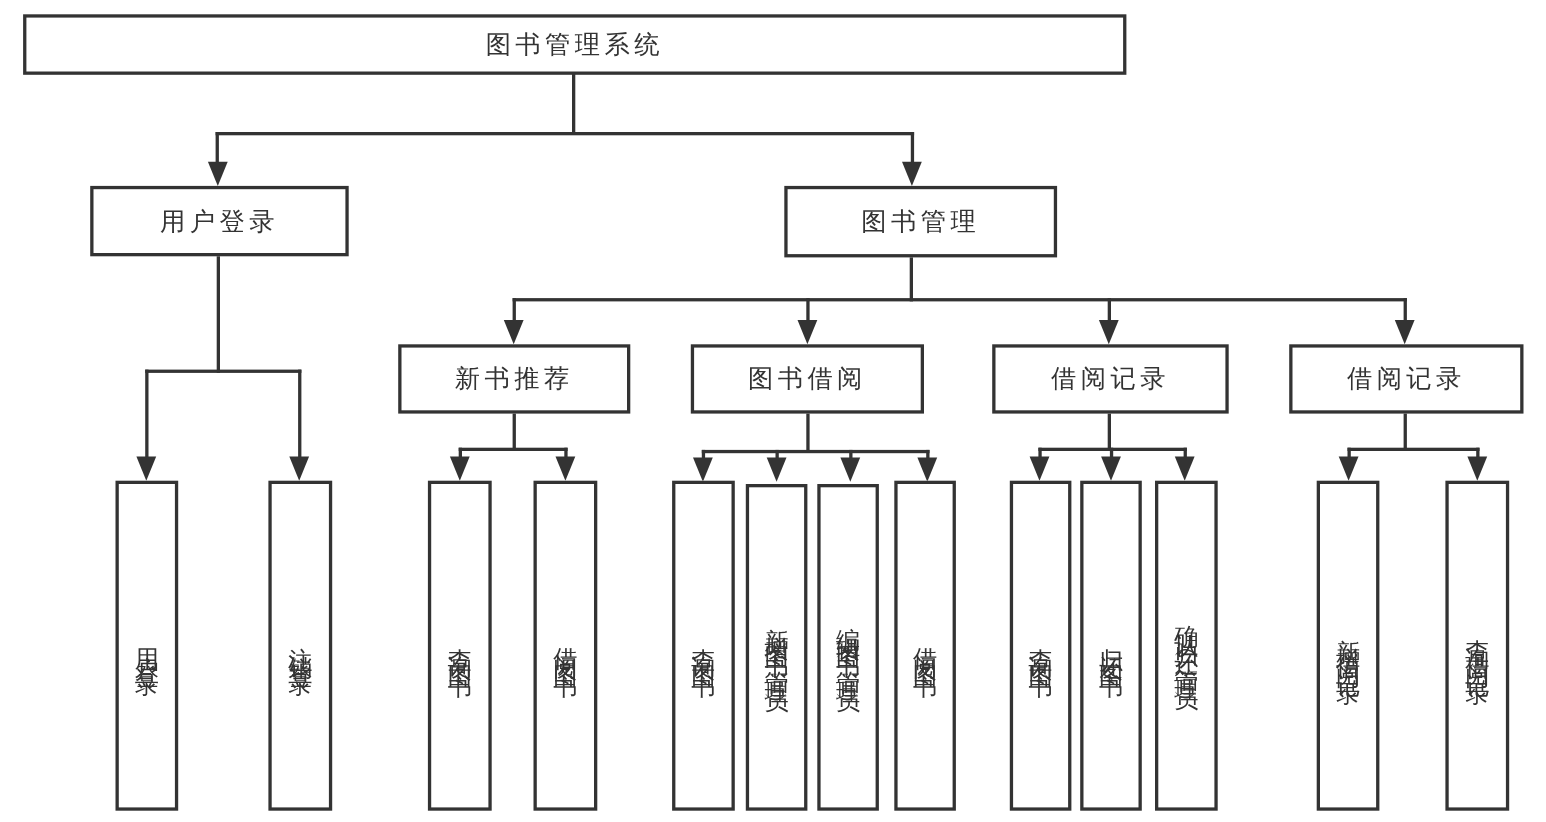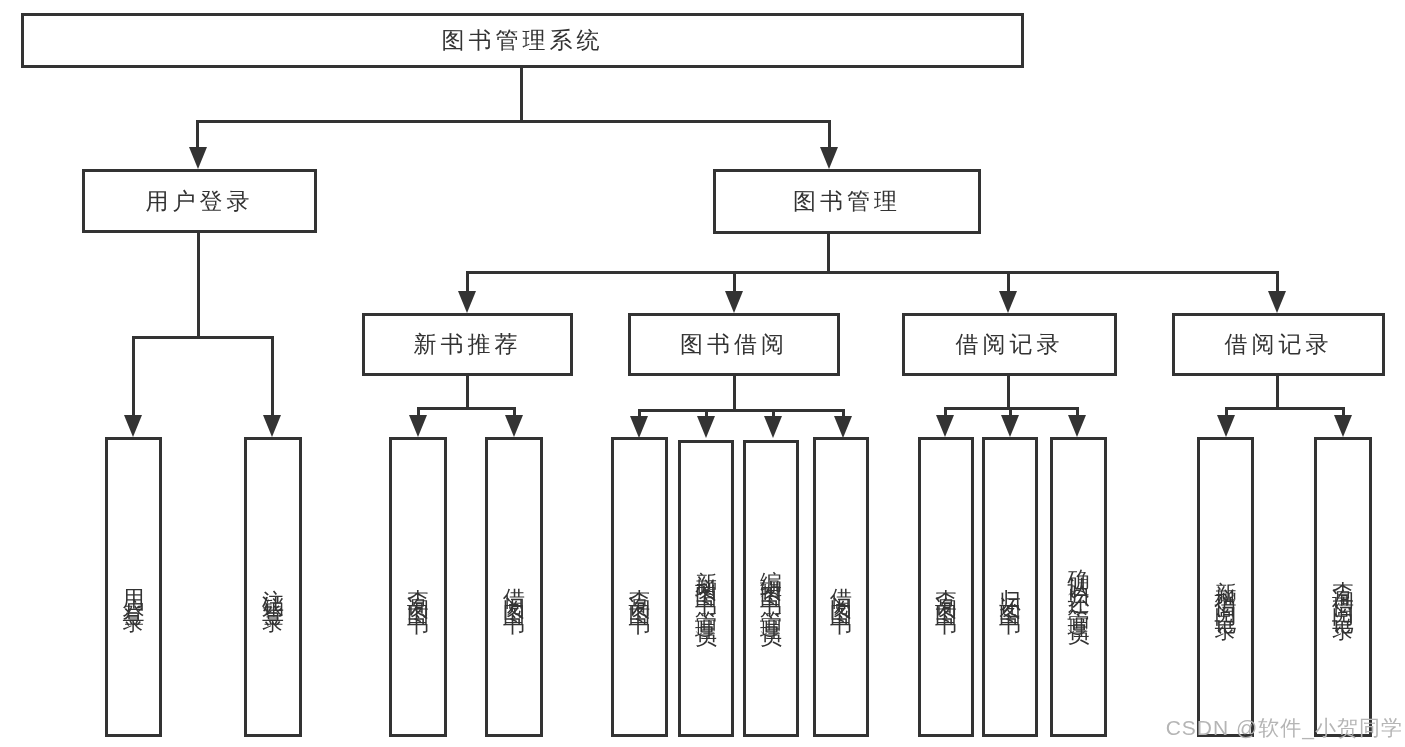--- a/index.html
+++ b/index.html
@@ -72,21 +72,21 @@
   <div class="vline" style="left:520px; top:66px; height:54px;"></div>
   <div class="hline" style="left:196px; top:120px; width:635px;"></div>
   <div class="vline" style="left:196px; top:120px; height:29px;"></div>
   <div class="arrow" style="left:189px; top:147px;"></div>
   <div class="vline" style="left:828px; top:120px; height:29px;"></div>
   <div class="arrow" style="left:820px; top:147px;"></div>
 
   <div class="node h" style="left:82px; top:169px; width:235px; height:64px;">
     <span>用户登录</span>
   </div>
-  <div class="node h" style="left:713px; top:169px; width:268px; height:65px;">
+  <div class="node h" style="left:713px; top:169px; width:248px; height:65px;">
     <span>图书管理</span>
   </div>
 
   <div class="vline" style="left:197px; top:233px; height:106px;"></div>
   <div class="hline" style="left:132px; top:336px; width:142px;"></div>
   <div class="vline" style="left:132px; top:336px; height:81px;"></div>
   <div class="arrow" style="left:124px; top:415px;"></div>
   <div class="vline" style="left:271px; top:336px; height:81px;"></div>
   <div class="arrow" style="left:263px; top:415px;"></div>
 
@@ -185,15 +185,14 @@
     <span>确认归还（管理员）</span>
   </div>
 
   <div class="node v" style="left:1197px; top:437px; width:57px; height:300px;">
     <span>新增借阅记录</span>
   </div>
   <div class="node v" style="left:1314px; top:437px; width:58px; height:300px;">
     <span>查询借阅记录</span>
   </div>
 
-  <div class="watermark">CSDN @软件_小贺同学</div>
 
 </div>
 
 </body></html>

